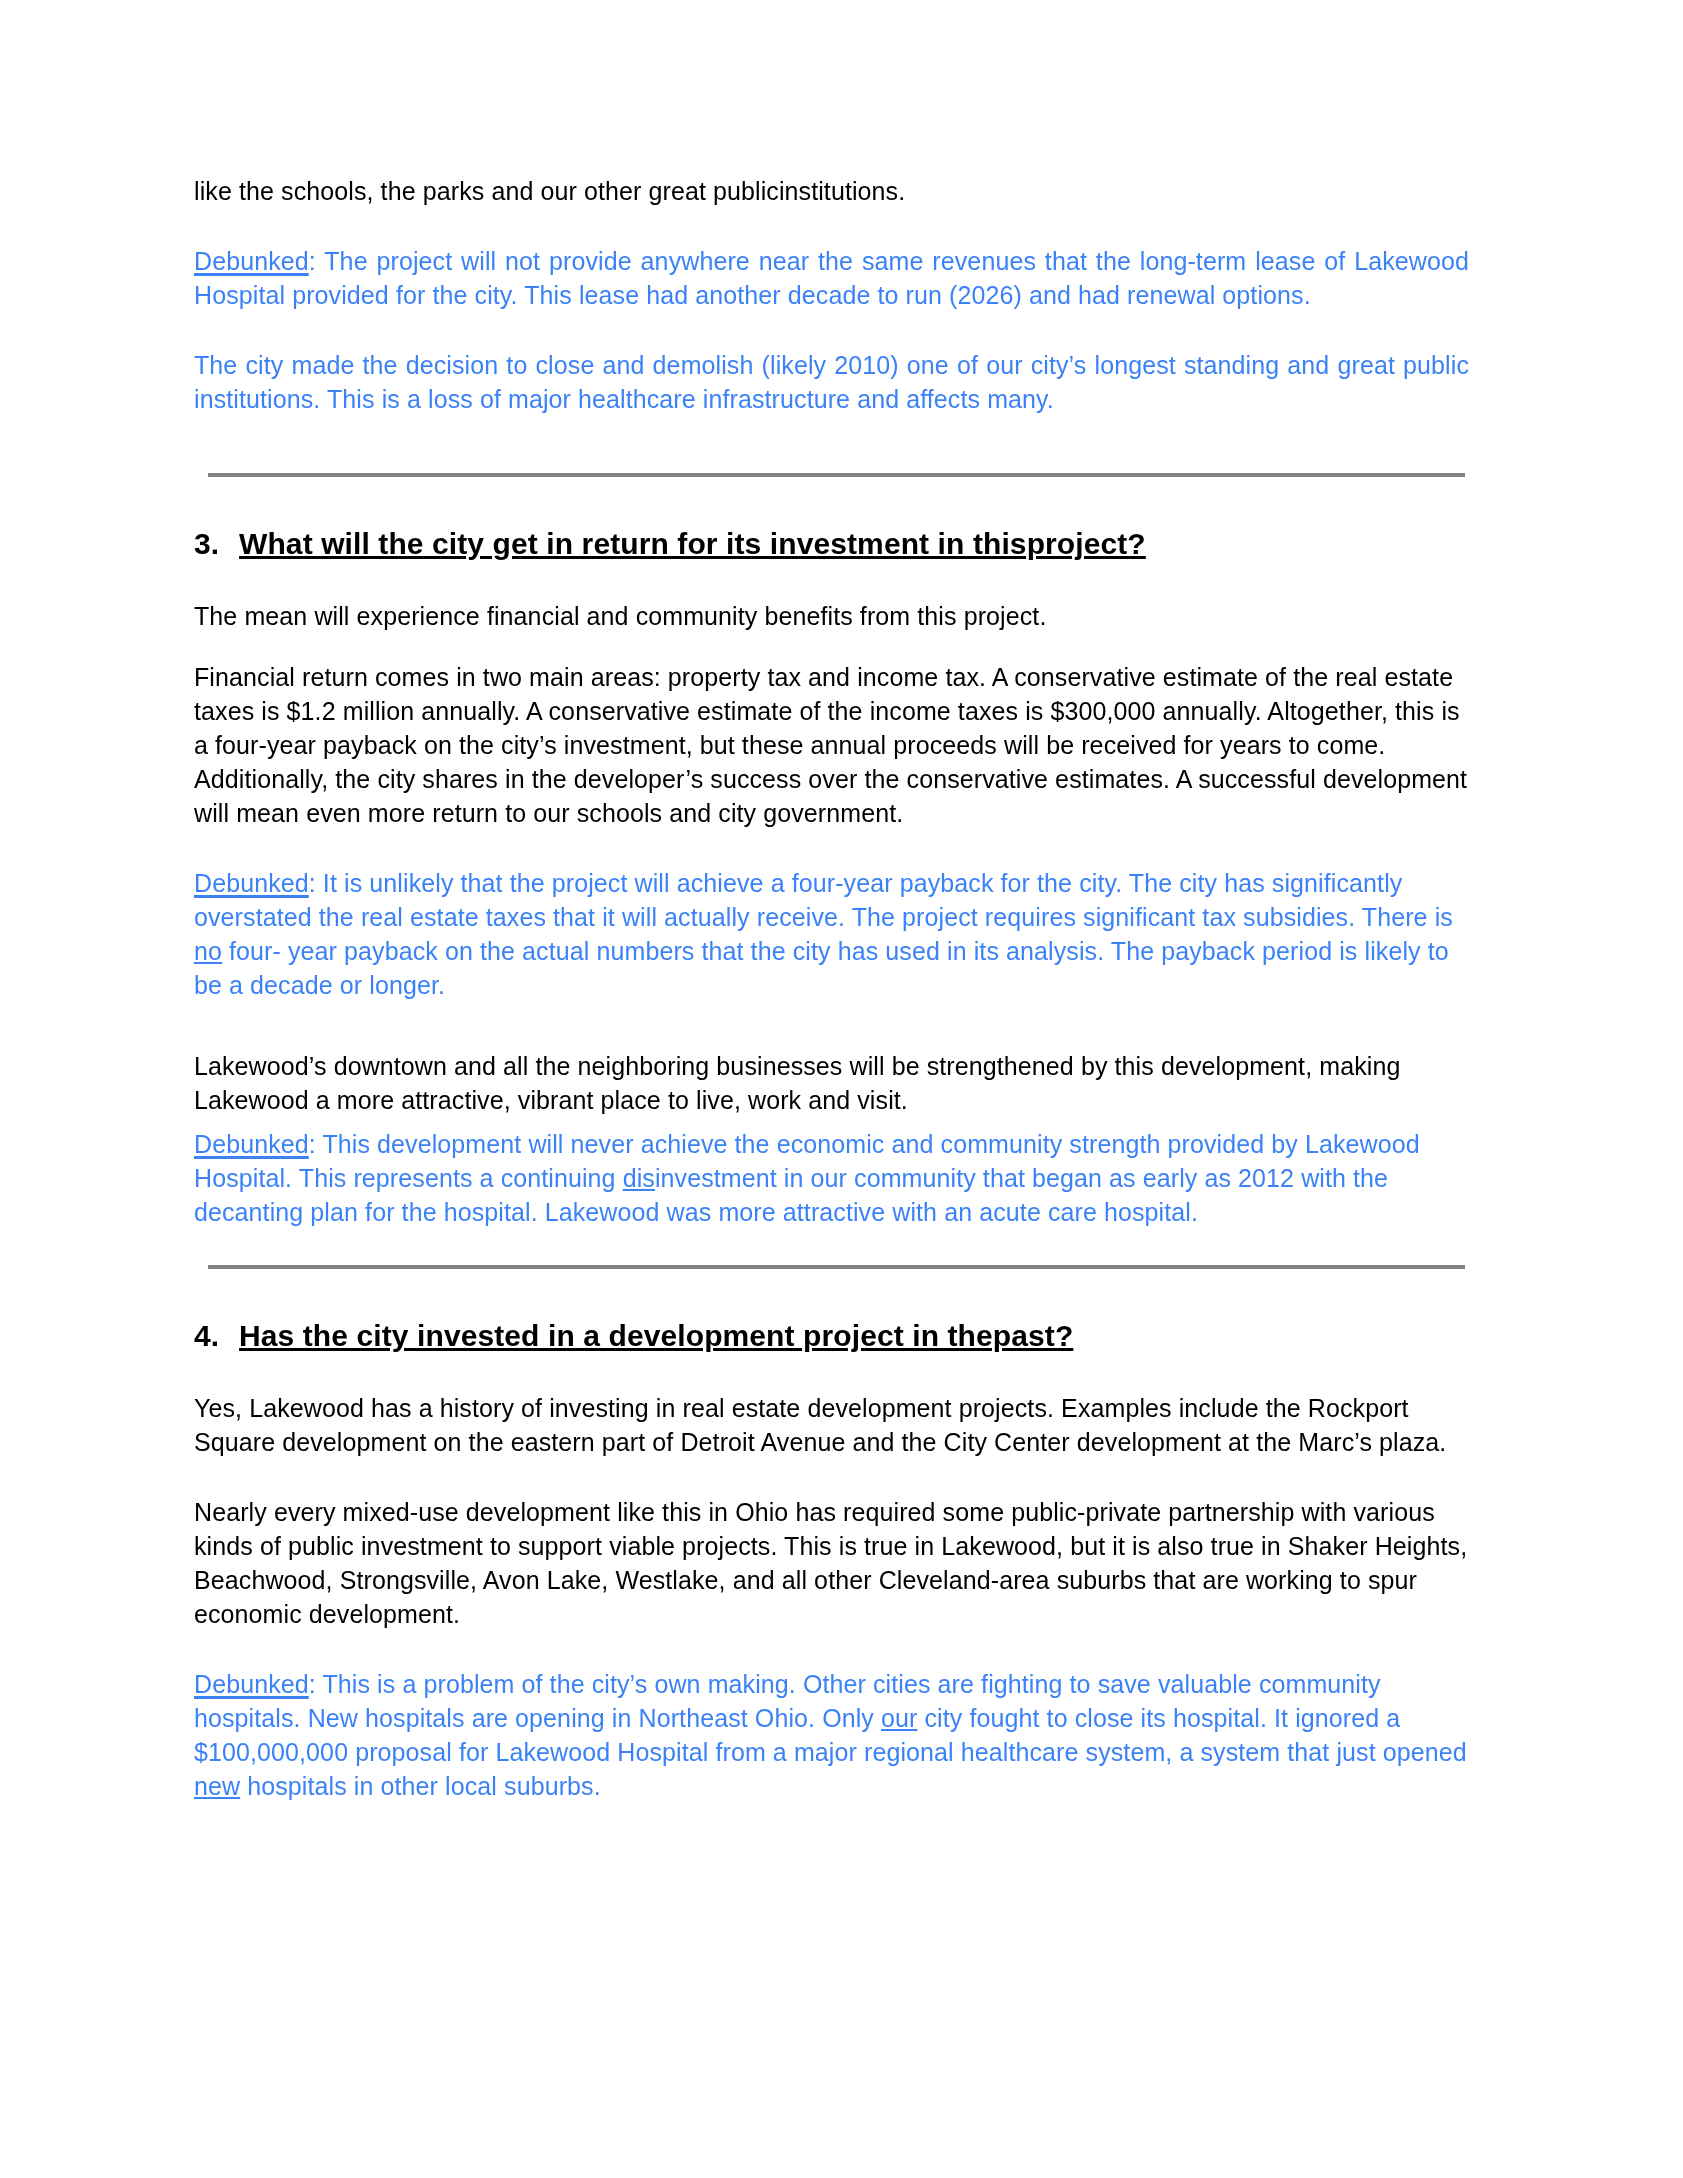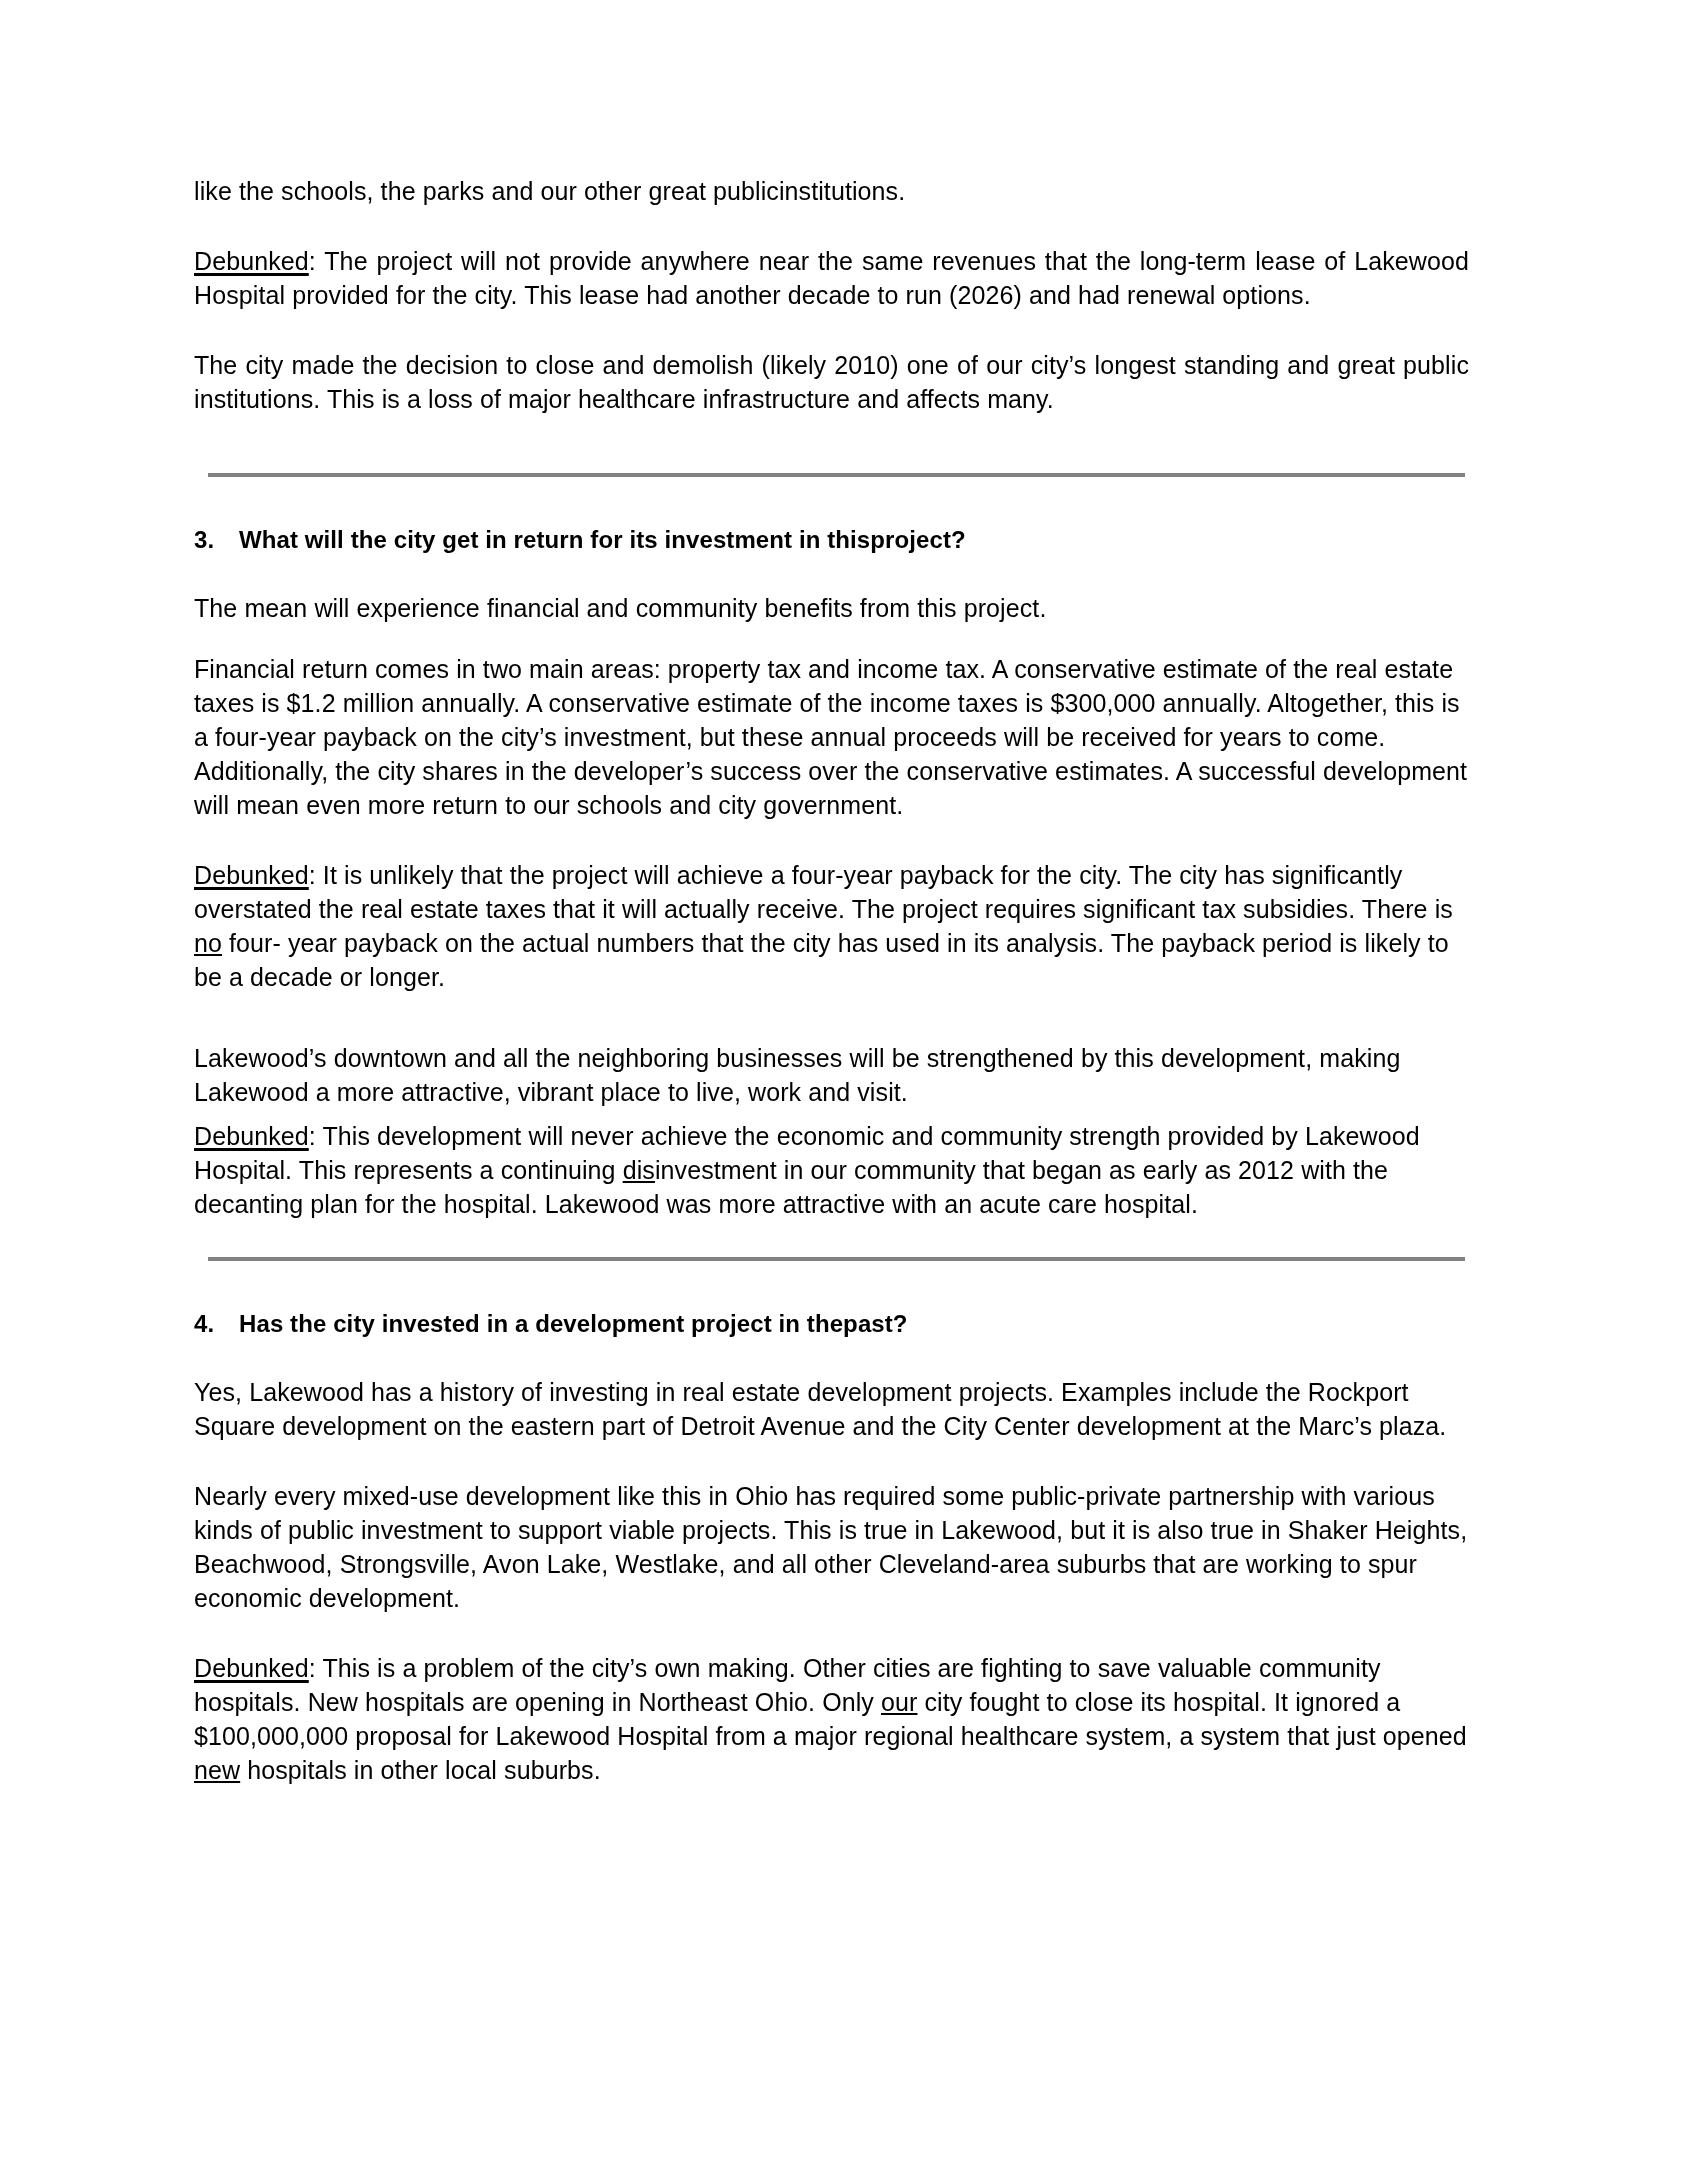--- a/index.html
+++ b/index.html
@@ -30,21 +30,21 @@
     top: 174px;
     width: 1275px;
   }
   p {
     margin: 0;
     font-size: 25px;
     line-height: 1.36;
     letter-spacing: 0.1px;
   }
   .blk { color: #000000; }
-  .red { color: #000000; }
+  .red { color: #3b82f6; }
   .just { text-align: justify; text-justify: inter-word; }
   .gap-sm { height: 27px; }
   .gap-md { height: 36px; }
   .gap-lg { height: 47px; }
   .gap-xl { height: 57px; }
   .gap-xs { height: 10px; }
   u.dbk {
     text-decoration: underline;
     text-underline-offset: 3px;
     text-decoration-thickness: 2.5px;
@@ -58,26 +58,27 @@
     padding-right: 4px;
   }
   hr.rule {
     border: none;
     border-top: 4px solid #808285;
     margin: 0;
     height: 0;
   }
   h2.q {
     margin: 0;
-    font-size: 24px;
+    font-size: 30px;
     font-weight: bold;
     line-height: 1.3;
     padding-left: 45px;
     text-indent: 0;
     letter-spacing: 0.1px;
+    text-decoration: underline;
   }
   h2.q .num {
     display: inline-block;
     width: 45px;
     margin-left: -45px;
   }
 </style>
 </head>
 <body>
 

